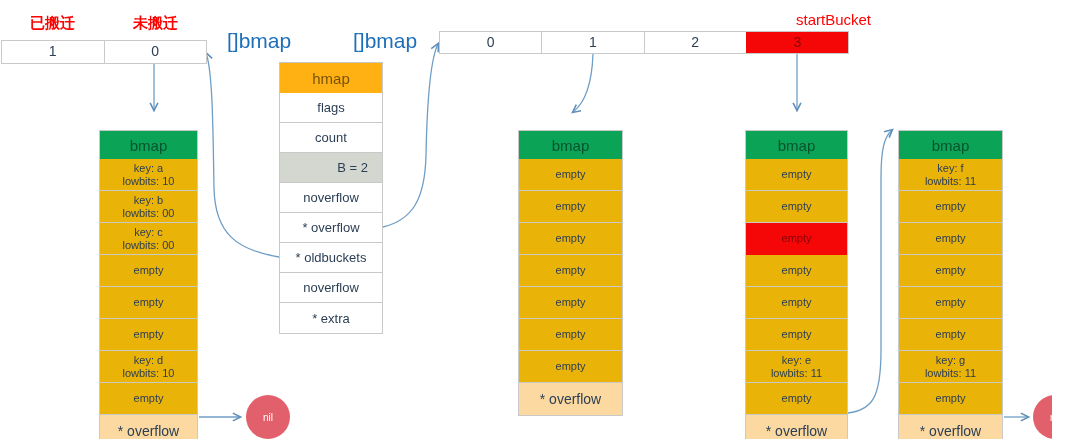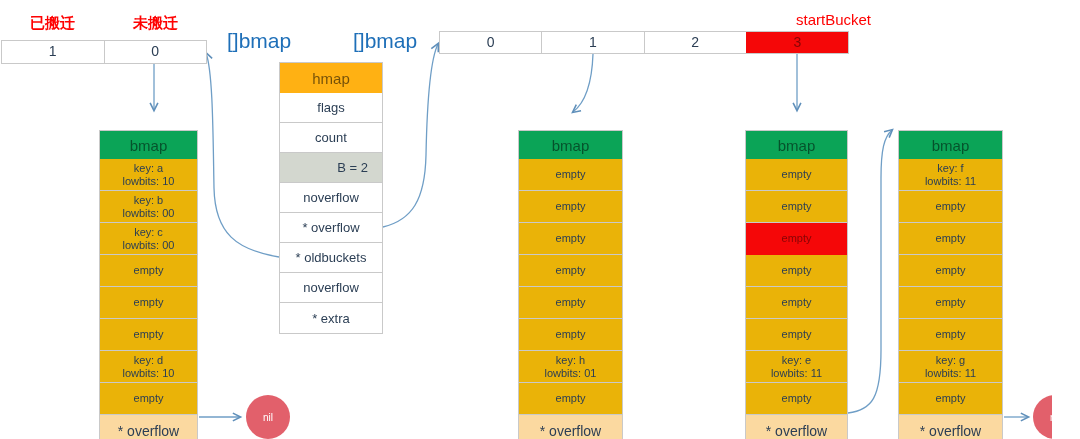--- a/index.html
+++ b/index.html
@@ -153,24 +153,20 @@
     <div class="brow">
       <span>empty</span>
     </div>
     <div class="brow">
       <span>empty</span>
     </div>
     <div class="brow">
       <span>empty</span>
     </div>
     <div class="brow">
-      <span>key: h</span>
-      <span>lowbits: 01</span>
-    </div>
-    <div class="brow">
       <span>empty</span>
     </div>
     <div class="brow overflow">* overflow</div>
   </div>
 
   <div class="bmap-col b3">
     <div class="bmap-header">bmap</div>
     <div class="brow">
       <span>empty</span>
     </div>

